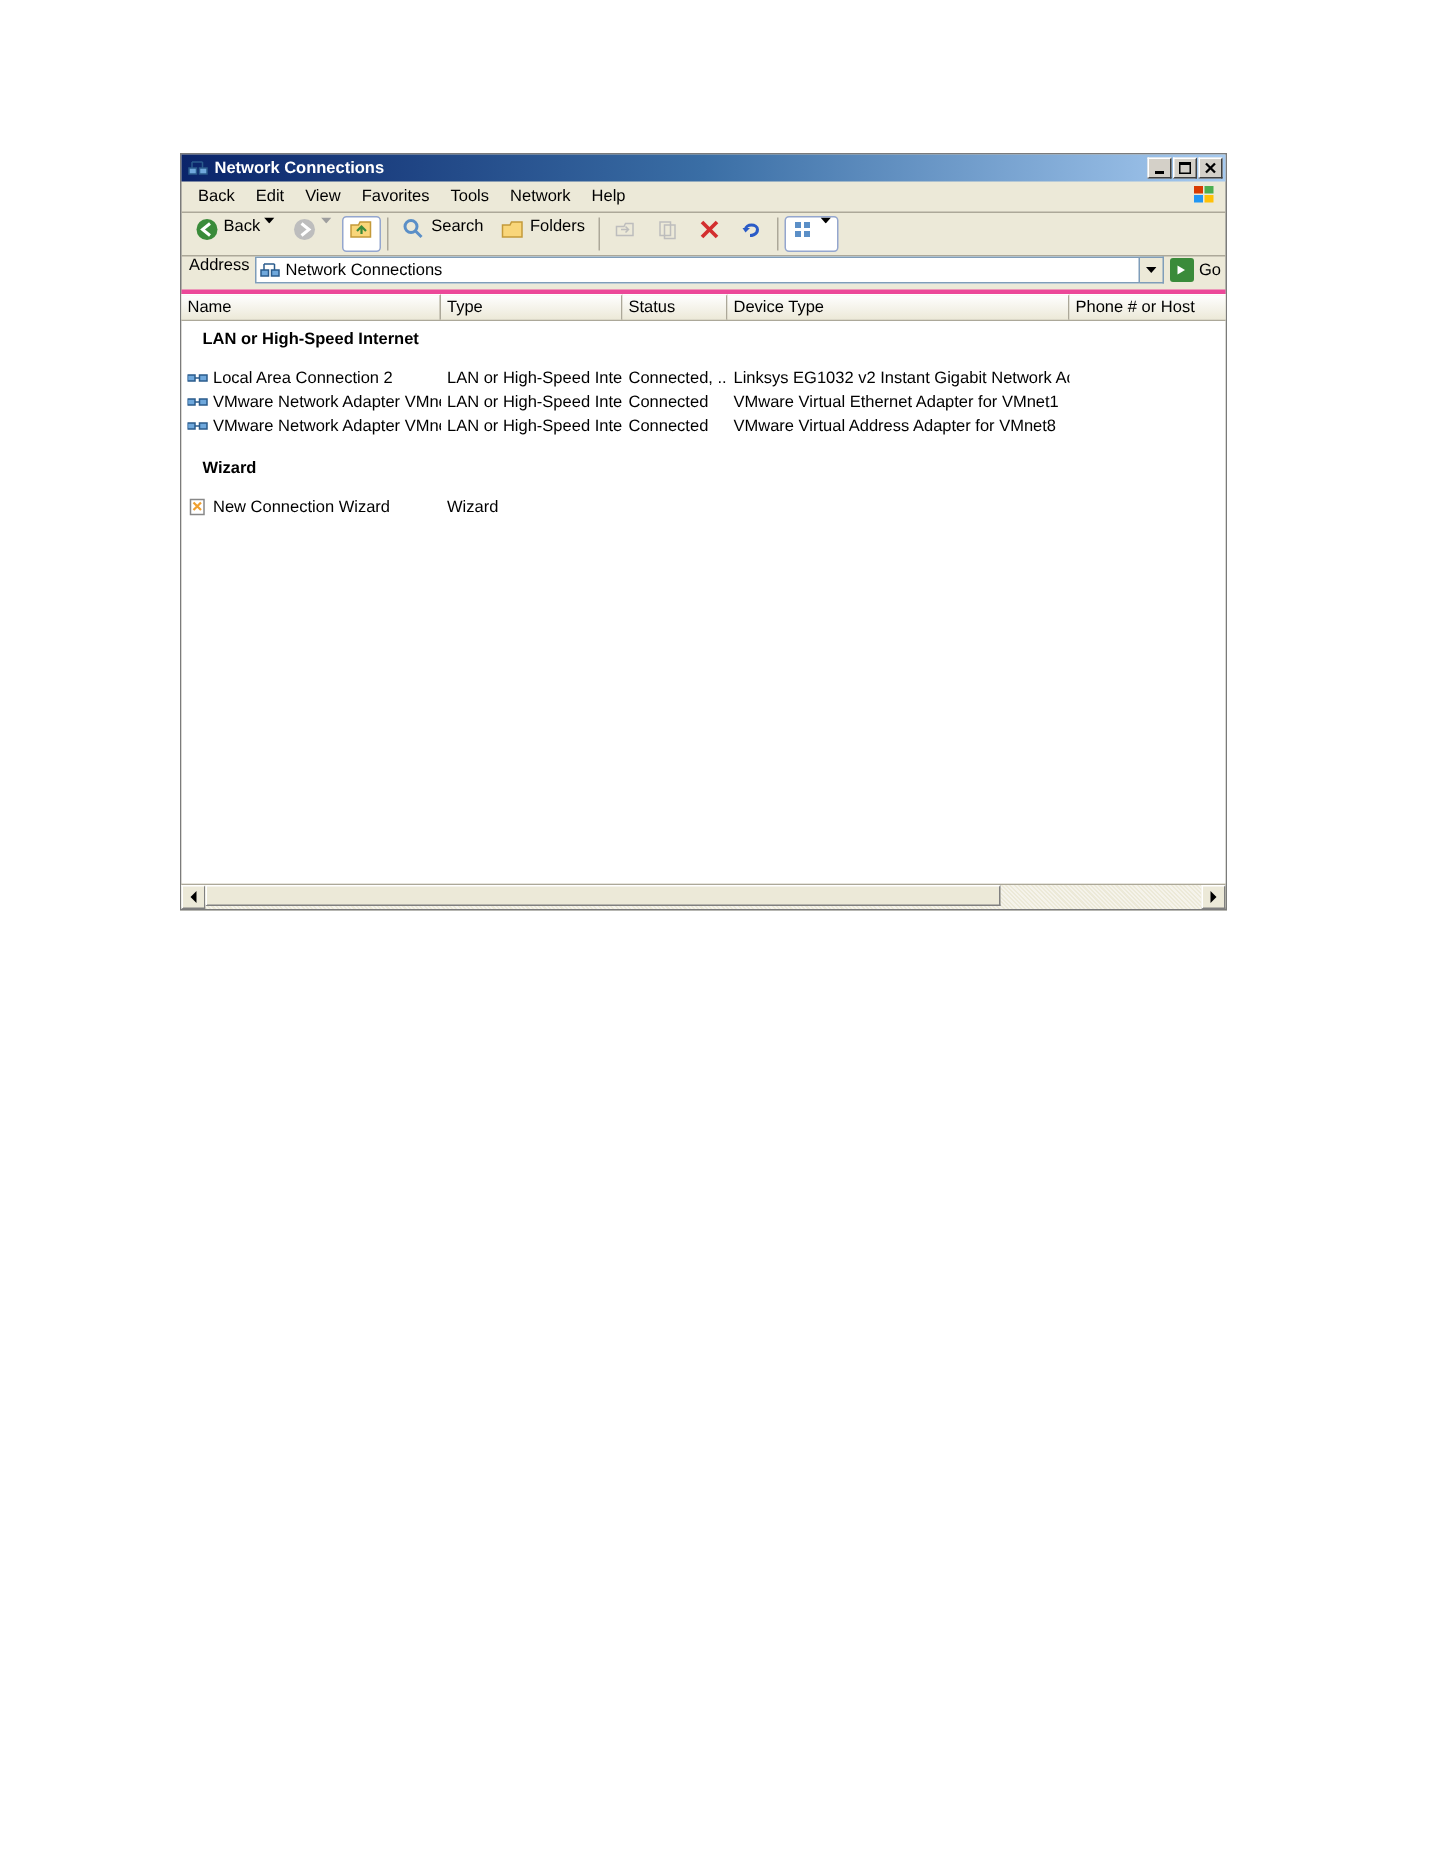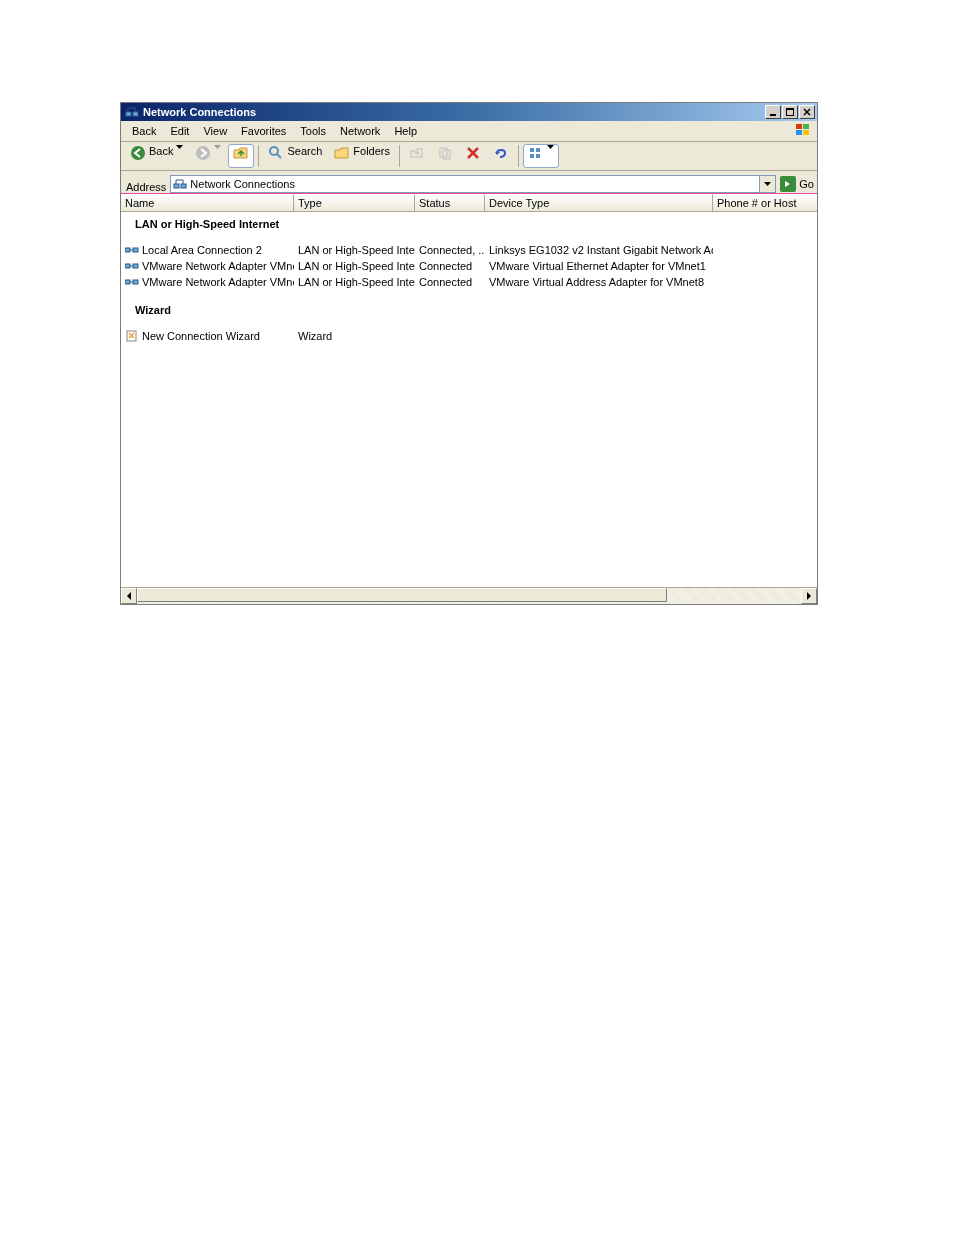--- a/index.html
+++ b/index.html
@@ -13,21 +13,21 @@
 .menubar{height:20px;display:flex;align-items:center;padding:0 4px;border-bottom:1px solid #aca899;position:relative}
 .menubar .mitem{padding:2px 7px;cursor:pointer}
 .menubar .winflag{position:absolute;right:2px;top:1px;width:22px;height:17px}
 .toolbar{height:28px;display:flex;align-items:center;padding:0 3px;border-bottom:1px solid #aca899}
 .tbtn{display:flex;height:22px;padding:0 4px;margin:12px 1px;cursor:pointer;border:1px solid transparent;border-radius:3px}
 .tbtn.up{background:#fff;border:1px solid #94a6ce}
 .tico{width:16px;height:16px;display:flex;align-items:center;justify-content:center}
 .tlabel{margin-left:3px}
 .tdrp{width:7px;height:4px;margin-left:3px}
 .tsep{width:1px;height:22px;background:#aca899;margin:0 3px}
-.addrbar{height:22px;display:flex;align-items:flex-end;padding:0 3px;border-bottom:1px solid #ec4899}
+.addrbar{height:22px;display:flex;align-items:flex-start;padding:0 3px;border-bottom:3px solid #ec4899}
 .addrbar .alabel{margin:0 4px 0 2px}
 .addrfield{flex:1;height:18px;background:#fff;border:1px solid #7f9db9;display:flex;align-items:center;padding:0 2px;box-sizing:border-box}
 .addrfield .aicon{width:14px;height:14px;margin-right:3px}
 .addrdrop{width:16px;height:18px;background:#ece9d8;border:1px solid #7f9db9;border-left:none;display:flex;align-items:center;justify-content:center;cursor:pointer;box-sizing:border-box}
 .gobtn{height:18px;display:flex;align-items:center;margin-left:4px;cursor:pointer}
 .gobtn .goicon{width:16px;height:16px;background:#3a8b3a;border-radius:2px;display:flex;align-items:center;justify-content:center;margin-right:3px}
 .headers{height:17px;display:flex;background:#ece9d8;border-bottom:1px solid #aca899}
 .hcell{border-right:1px solid #aca899;padding:2px 4px;box-sizing:border-box;background:linear-gradient(#fefefe,#ece9d8);border-top:1px solid #fff;cursor:pointer;overflow:hidden;white-space:nowrap}
 .content{height:375px;background:#fff;overflow:hidden;position:relative}
 .ghead{font-weight:bold;padding:6px 0 4px 14px}

